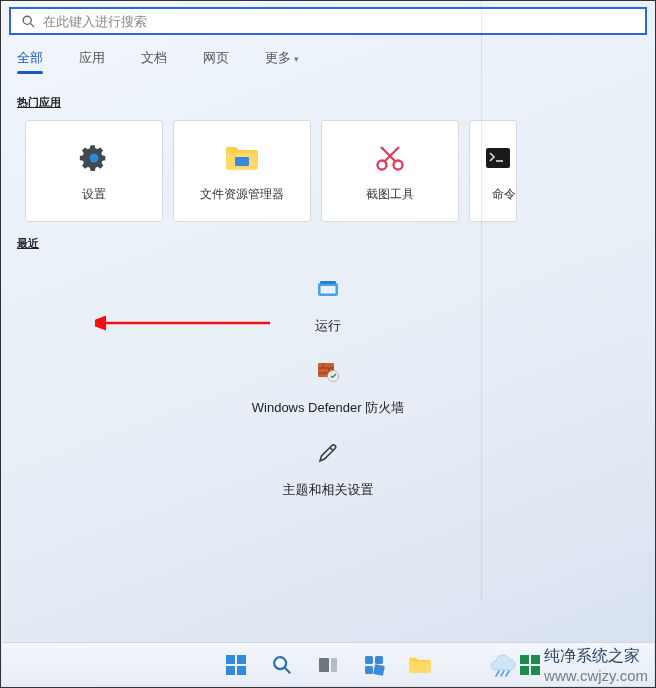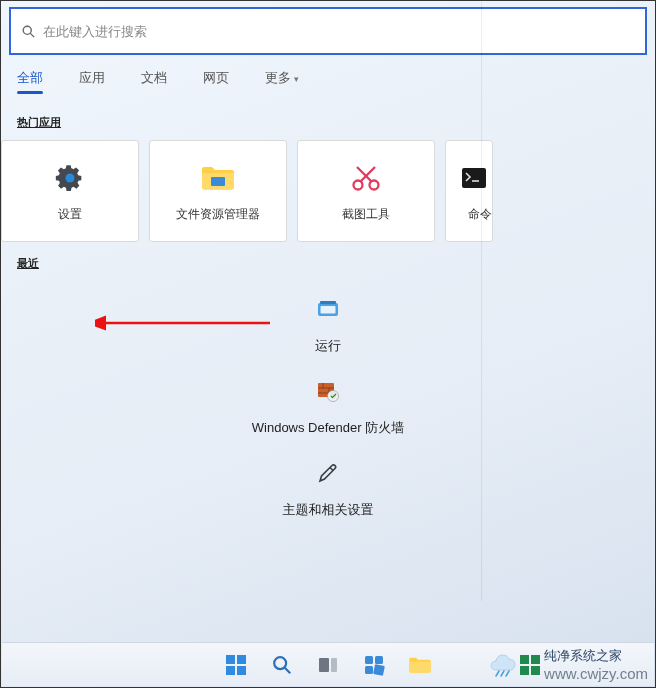--- a/index.html
+++ b/index.html
@@ -11,21 +11,21 @@
     font-size: 13px;
     color: #222;
     position: relative;
     overflow: hidden;
     border: 1px solid #333;
   }
 
   
   .searchbar {
     margin: 6px 8px 0 8px;
-    height: 48px;
+    height: 28px;
     background: #fff;
     border: 2px solid #2f66da;
     display: flex;
     align-items: center;
     padding: 0 8px;
   }
   .searchbar .icon {
     width: 18px; height: 18px;
     display: flex; align-items: center; justify-content: center;
     color: #666;
@@ -74,21 +74,21 @@
     font-weight: 600;
     padding: 14px 16px 10px 16px;
     color: #232323;
     text-decoration: underline;
   }
 
   
   .apps-row {
     display: flex;
     gap: 10px;
-    padding: 0 0;
+    padding: 0 24px;
     overflow: hidden;
   }
   .app-card {
     flex: 0 0 138px;
     height: 102px;
     background: #fff;
     border: 1px solid #d9d9d9;
     border-radius: 3px;
     display: flex;
     flex-direction: column;
@@ -380,17 +380,17 @@
   </div>
 
   <div class="tb-right">
     <div class="grid4">
       <div class="sq"></div>
         <div class="sq"></div>
         <div class="sq"></div>
         <div class="sq"></div>
     </div>
     <div>
-      <div style="color:#2a4564;font-size:13px;">纯净系统之家</div>
+      <div style="color:#2a4564;font-size:16px;">纯净系统之家</div>
       <div style="color:#71808d;font-size:15px;">www.cwjzy.com</div>
     </div>
   </div>
 </div>
 
 </body></html>

